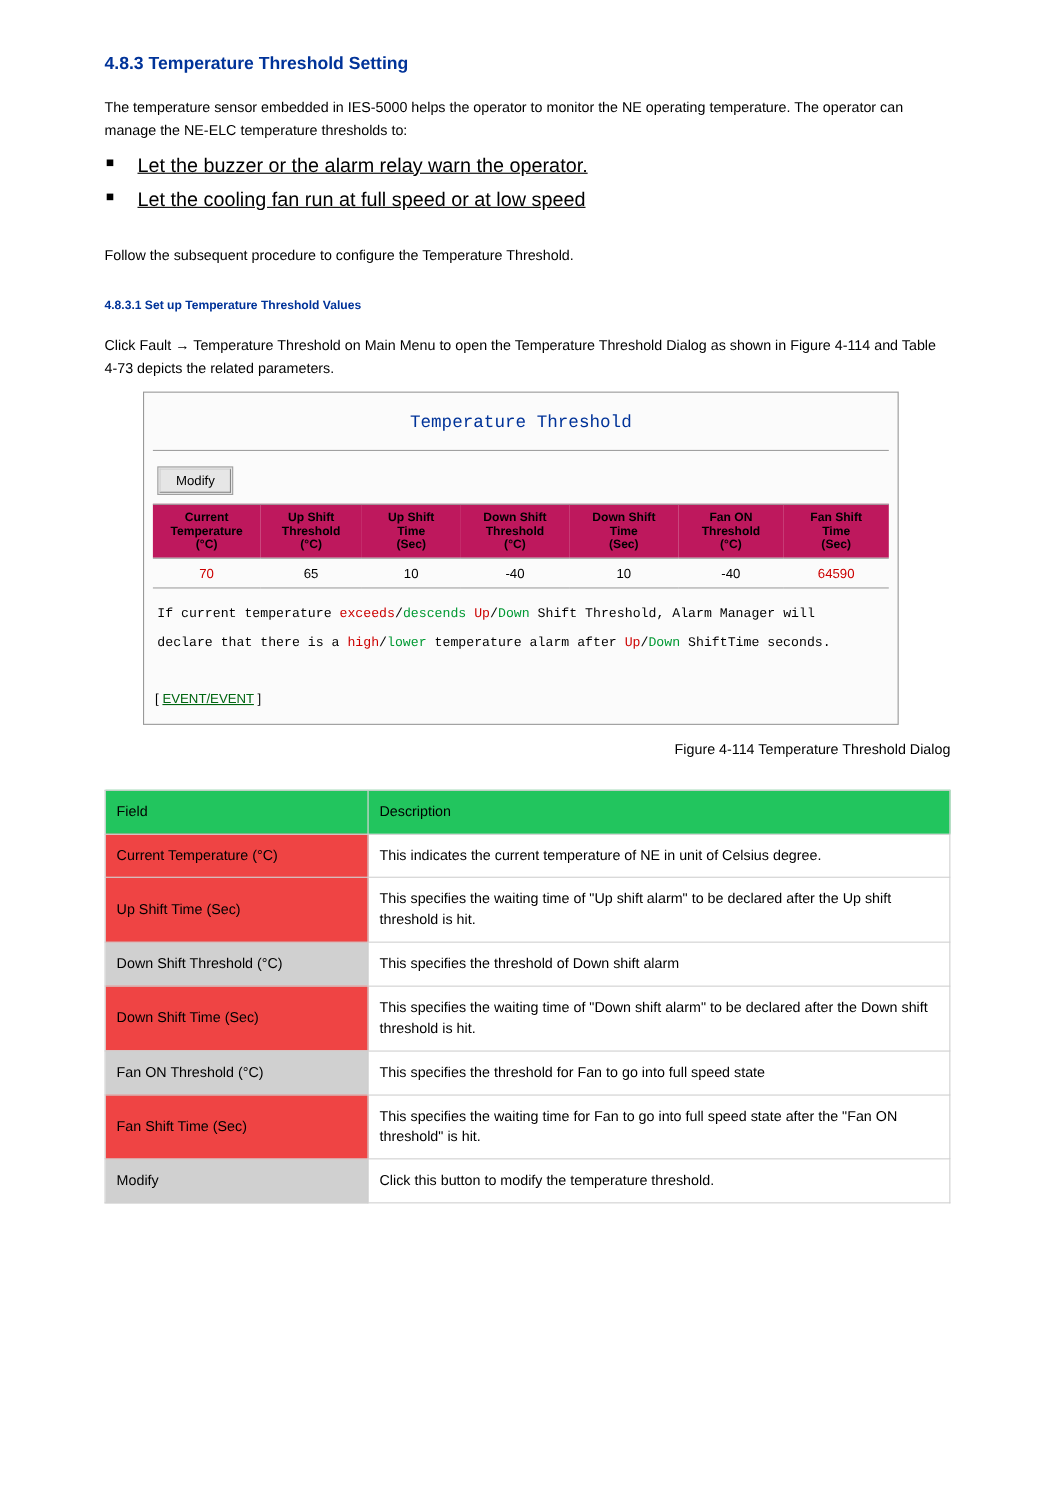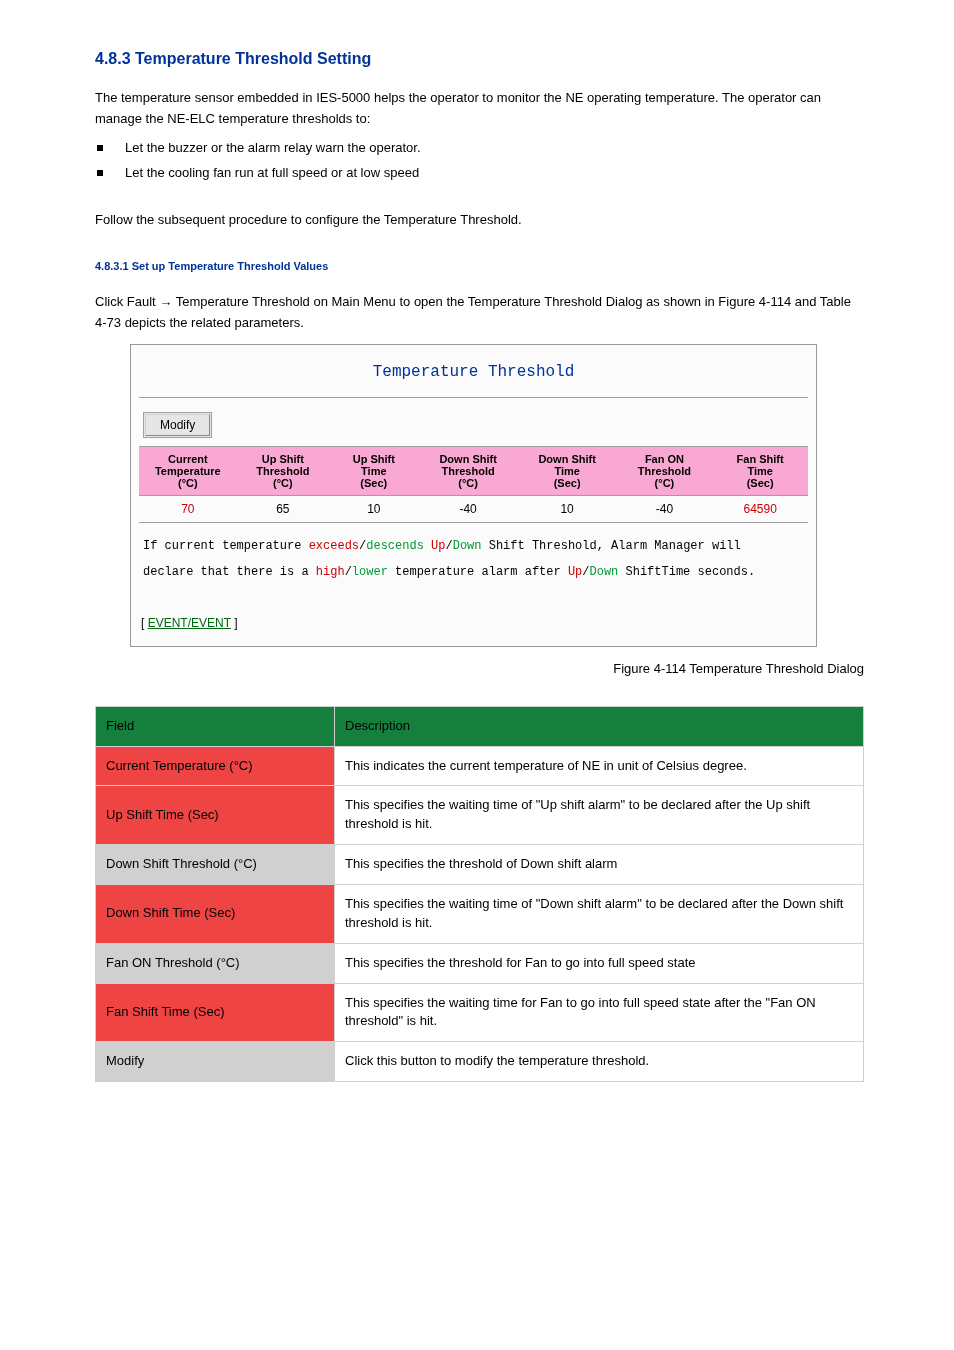--- a/index.html
+++ b/index.html
@@ -32,21 +32,22 @@
   }
   ul.bullets {
     list-style: none;
     padding: 0;
     margin: 10px 0 30px 0;
   }
   ul.bullets li {
     position: relative;
     padding-left: 30px;
     margin-bottom: 10px;
-    font-size: 13px;
+    font-size: 18px;
+    text-decoration: underline;
   }
   ul.bullets li::before {
     content: "";
     position: absolute;
     left: 2px;
     top: 5px;
     width: 6px;
     height: 6px;
     background: #000;
   }
@@ -97,21 +98,21 @@
     padding: 3px 14px;
     cursor: pointer;
     font-family: Arial, sans-serif;
   }
   table.thr-table {
     width: 100%;
     border-collapse: collapse;
     table-layout: fixed;
   }
   table.thr-table th {
-    background: #f9a8d4;
+    background: #be185d;
     color: #000;
     font-size: 11px;
     font-weight: bold;
     text-align: center;
     padding: 6px 4px;
     border-top: 1px solid #a0a0a0;
     border-bottom: 1px solid #a0a0a0;
   }
   table.thr-table td {
     text-align: center;
@@ -148,21 +149,21 @@
     margin-bottom: 20px;
   }
   table.desc-table td {
     border: 1px solid #d0d0d0;
     padding: 10px 10px;
     font-size: 13px;
     vertical-align: middle;
     line-height: 1.45;
   }
   table.desc-table tr.head td {
-    background: #15803d;
+    background: #22c55e;
     font-weight: normal;
     color: #000;
   }
   table.desc-table tr.odd td.label { background: #ef4444; }
   table.desc-table tr.even td.label { background: #d0d0d0; }
   table.desc-table td.label { width: 218px; }
   .table-label {
     font-size: 13px;
     margin: 0 0 6px 0;
   }

